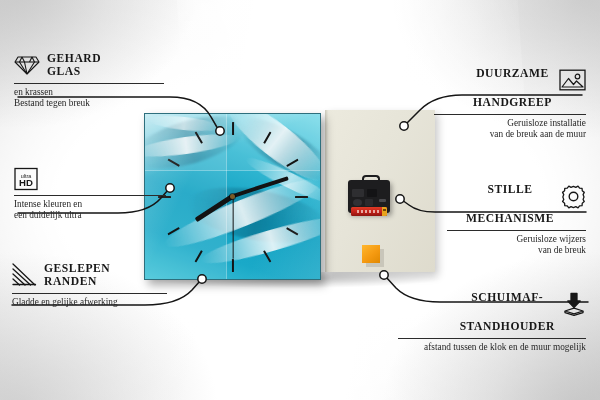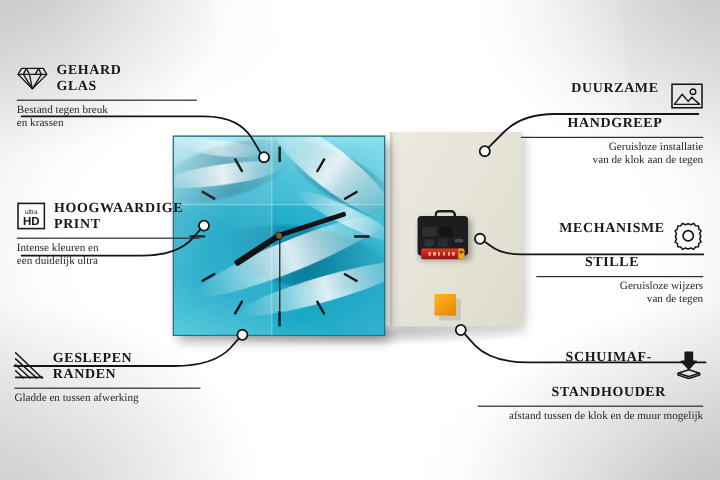--- a/index.html
+++ b/index.html
@@ -223,102 +223,98 @@
             <path d="M18,3 L15.5,8"></path>
         </g>
       </svg>
       <div>
         <div class="title">GEHARD</div>
         <div class="title">GLAS</div>
       </div>
     </div>
     <div class="rule"></div>
     <div class="desc">
+      <div>en krassen</div>
       <div>Bestand tegen breuk</div>
-      <div>en krassen</div>
     </div>
   </div>
 
   <div class="feat left" id="feat-1" style="left:14px;top:167px;width:152px;">
     <div class="hdrow">
       <svg class="ico" width="24" height="24" viewBox="0 0 24 24">
         <rect x="1" y="1.5" width="22" height="21" fill="none" stroke="#171717" stroke-width="1.3"></rect>
         <text x="12" y="10.5" font-family="Liberation Sans, sans-serif" font-size="5.4" text-anchor="middle" fill="#171717">ultra</text>
         <text x="12" y="19.4" font-family="Liberation Sans, sans-serif" font-size="9.6" font-weight="bold" text-anchor="middle" fill="#171717">HD</text>
       </svg>
-      <div>
-        <div class="title">HOOGWAARDIGE</div>
-        <div class="title">PRINT</div>
-      </div>
     </div>
     <div class="rule"></div>
     <div class="desc">
       <div>Intense kleuren en</div>
       <div>een duidelijk ultra</div>
     </div>
   </div>
 
-  <div class="feat left" id="feat-2" style="left:12px;top:292px;width:145px;">
+  <div class="feat left" id="feat-2" style="left:12px;top:262px;width:145px;">
     <div class="hdrow">
       <svg class="ico" width="25" height="24" viewBox="0 0 25 24">
         <g stroke="#171717" stroke-width="1.3" stroke-linecap="round">
           <line x1="1" y1="1" x2="23" y2="22"></line>
           <line x1="1" y1="6" x2="18.5" y2="22"></line>
           <line x1="1" y1="11" x2="13" y2="22"></line>
           <line x1="1" y1="16" x2="7.5" y2="22"></line>
           <line x1="1" y1="21.5" x2="23.5" y2="21.5"></line>
         </g>
       </svg>
       <div>
         <div class="title">GESLEPEN</div>
         <div class="title">RANDEN</div>
       </div>
     </div>
     <div class="rule" style="width:155px;"></div>
     <div class="desc">
-      <div>Gladde en tussen afwerking</div>
+      <div>Gladde en gelijke afwerking</div>
     </div>
   </div>
 
   <div class="feat right" id="feat-3" style="left:434px;top:51px;width:152px;">
     <div class="hdrow">
       <div>
         <div class="title">DUURZAME</div>
         <div class="title">HANDGREEP</div>
       </div>
       <svg class="ico" width="27" height="22" viewBox="0 0 27 22">
         <rect x="1" y="1.2" width="25" height="19.6" fill="none" stroke="#171717" stroke-width="1.3"></rect>
         <circle cx="18.5" cy="7.5" r="2.3" fill="none" stroke="#171717" stroke-width="1.2"></circle>
         <path d="M3,18 L9.5,9.5 L14.5,15.5 L17.5,12 L24,18 Z" fill="none" stroke="#171717" stroke-width="1.2" stroke-linejoin="round"></path>
       </svg>
     </div>
     <div class="rule"></div>
     <div class="desc">
       <div>Geruisloze installatie</div>
-      <div>van de klok aan de tegen</div>
+      <div>van de breuk aan de muur</div>
     </div>
   </div>
 
   <div class="feat right" id="feat-4" style="left:447px;top:167px;width:139px;">
     <div class="hdrow">
       <div>
+        <div class="title">STILLE</div>
         <div class="title">MECHANISME</div>
-        <div class="title">STILLE</div>
       </div>
       <svg class="ico" width="25" height="25" viewBox="0 0 25 25">
         <g fill="none" stroke="#171717" stroke-width="1.4" stroke-linejoin="round">
           <path d="M12.5,1.6 l2.6,1.0 2.4,-1.3 1.7,2.2 2.7,0.2 0.2,2.7 2.2,1.7 -1.3,2.4 1.0,2.6 -1.0,2.6 1.3,2.4 -2.2,1.7 -0.2,2.7 -2.7,0.2 -1.7,2.2 -2.4,-1.3 -2.6,1.0 -2.6,-1.0 -2.4,1.3 -1.7,-2.2 -2.7,-0.2 -0.2,-2.7 -2.2,-1.7 1.3,-2.4 -1.0,-2.6 1.0,-2.6 -1.3,-2.4 2.2,-1.7 0.2,-2.7 2.7,-0.2 1.7,-2.2 2.4,1.3 Z" transform="scale(0.92) translate(1,1)"></path>
           <circle cx="12.5" cy="12.5" r="4.3"></circle>
         </g>
       </svg>
     </div>
     <div class="rule"></div>
     <div class="desc">
       <div>Geruisloze wijzers</div>
-      <div>van de tegen</div>
+      <div>van de breuk</div>
     </div>
   </div>
 
   <div class="feat right" id="feat-5" style="left:398px;top:275px;width:188px;">
     <div class="hdrow">
       <div>
         <div class="title">SCHUIMAF-</div>
         <div class="title">STANDHOUDER</div>
       </div>
       <svg class="ico" width="24" height="24" viewBox="0 0 24 24">

